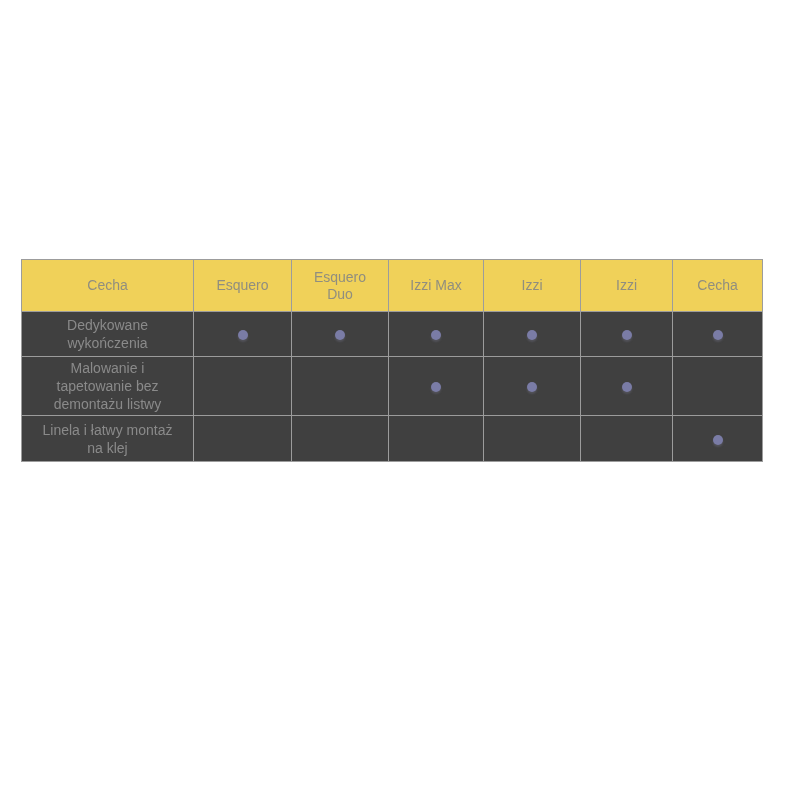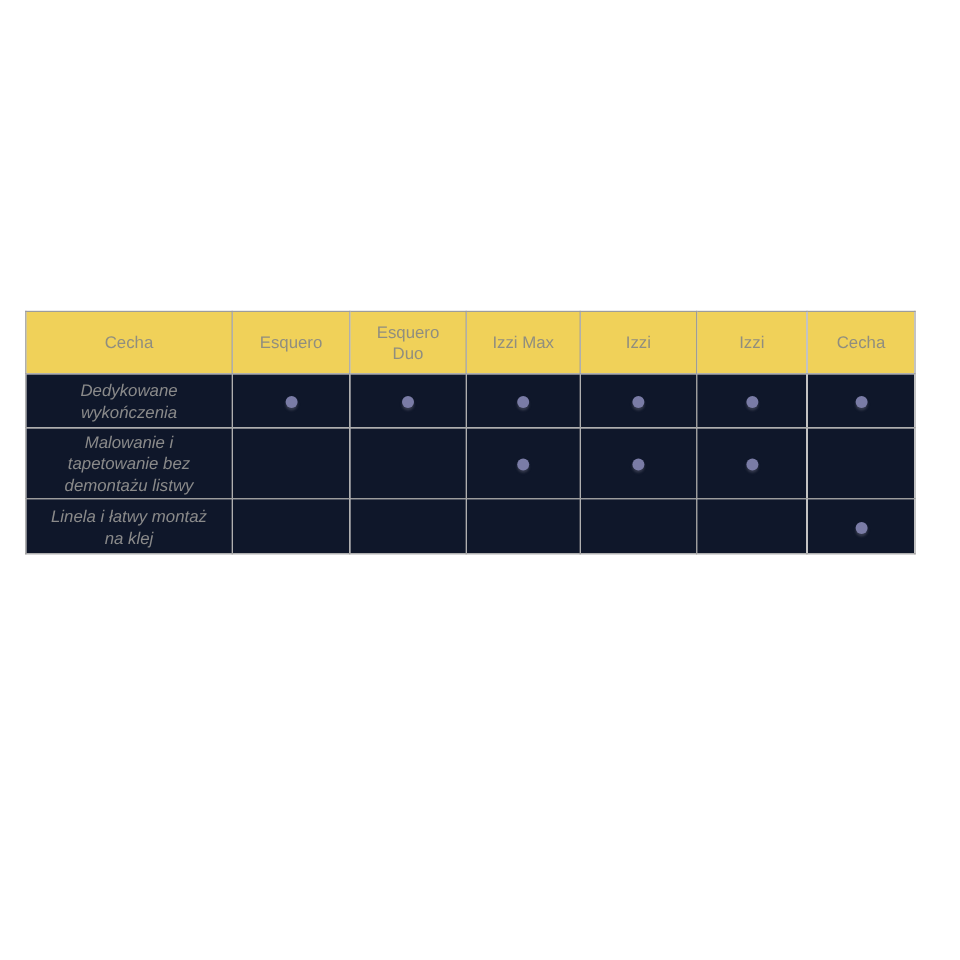--- a/index.html
+++ b/index.html
@@ -38,22 +38,21 @@
     height: 52px;
   }
   .comparison-table thead th {
     background: #f0d159;
     color: #908e7f;
     font-weight: 400;
     line-height: 17px;
   }
   .comparison-table tbody td {
     color: #8a8a8a;
-    background: #0f172a;
-    font-style: italic;
+    background: #404040;
   }
   .comparison-table tbody tr:nth-child(1) { height: 45px; }
   .comparison-table tbody tr:nth-child(2) { height: 58px; }
   .comparison-table tbody tr:nth-child(3) { height: 46px; }
   .comparison-table tbody tr:nth-child(4) { height: 40px; }
   .comparison-table tbody tr:nth-child(5) { height: 43px; }
   .dot {
     display: inline-block;
     width: 10px;
     height: 10px;

